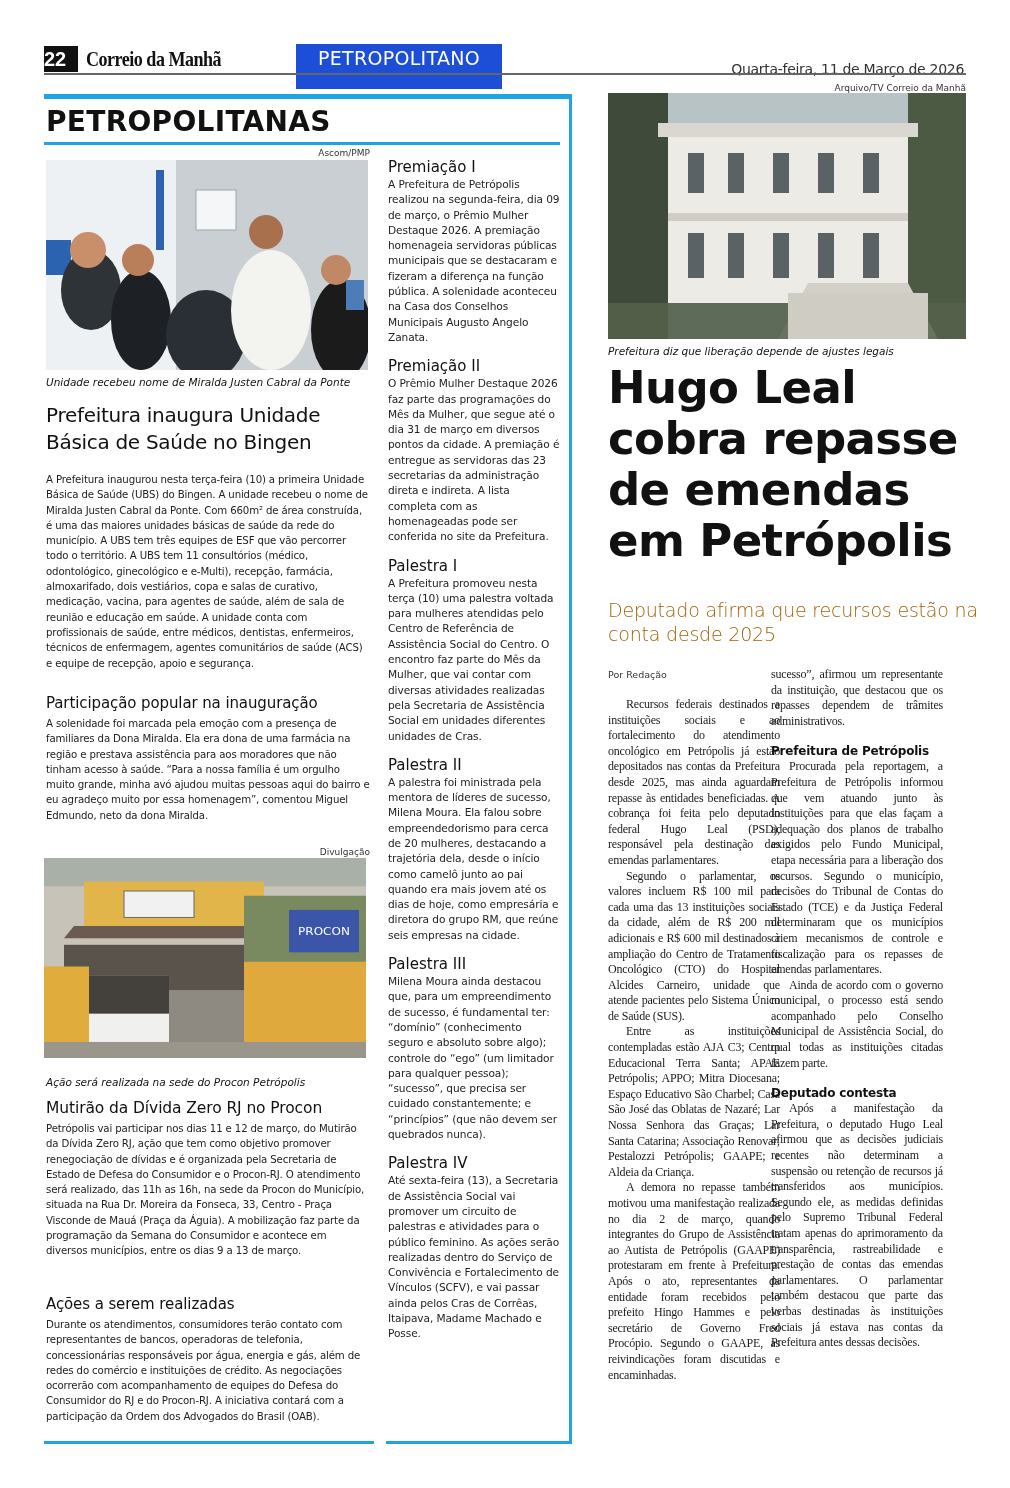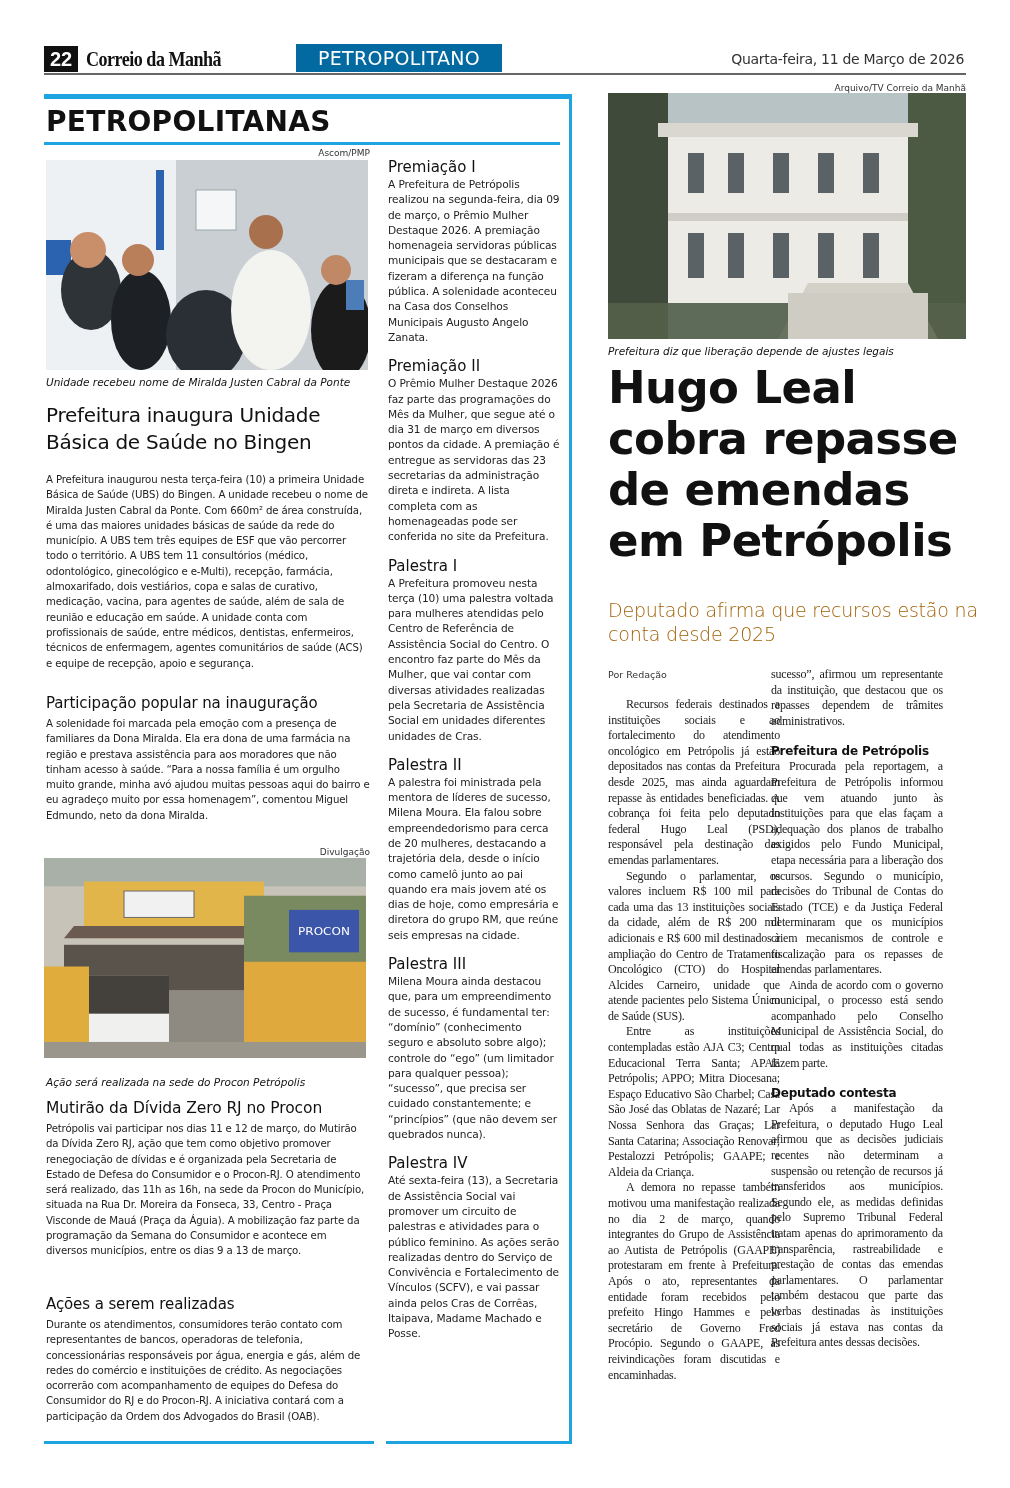--- a/index.html
+++ b/index.html
@@ -1,24 +1,24 @@
 <!DOCTYPE html>
 <html><head>
 <meta charset="utf-8">
 <style>
   *{box-sizing:border-box;margin:0;padding:0}
   html,body{width:1010px;height:1488px;background:#fff;overflow:hidden}
   body{position:relative;font-family:"DejaVu Sans",sans-serif;color:#1a1a1a}
   .abs{position:absolute}
 
   
-  .page-num{left:44px;top:46px;width:34px;height:26px;background:#111;color:#fff;font:bold 20px/26px "Liberation Sans",sans-serif;text-align:center}
+  .page-num{left:44px;top:46px;width:34px;height:26px;background:#111;color:#fff;font:bold 20px/26px "Liberation Sans",sans-serif;text-align:left}
   .paper-name{left:86px;top:44px;font:bold 22px/30px "Liberation Serif",serif;letter-spacing:-0.6px;transform:scaleX(.82);transform-origin:left center;color:#111}
-  .section-tag{left:296px;top:44px;width:206px;height:28px;background:#0369a1;color:#fff;font:19px/28px "DejaVu Sans",sans-serif;text-align:center;letter-spacing:.3px}
-  .header-date{right:46px;top:50px;font:14px/18px "DejaVu Sans",sans-serif;color:#333;letter-spacing:-.3px}
+  .section-tag{left:296px;top:44px;width:206px;height:45px;background:#1d4ed8;color:#fff;font:19px/28px "DejaVu Sans",sans-serif;text-align:center;letter-spacing:.3px}
+  .header-date{right:46px;top:60px;font:14px/18px "DejaVu Sans",sans-serif;color:#333;letter-spacing:-.3px}
   .header-rule{left:44px;top:73px;width:922px;height:2px;background:#666}
 
   
   .box{left:44px;top:94px;width:528px;height:1350px;border-top:5px solid #1ea4e0;border-right:3px solid #1ea4e0}
   .box-title{left:46px;top:104px;font:bold 28px/36px "DejaVu Sans",sans-serif;letter-spacing:.3px;color:#111}
   .box-title-rule{left:44px;top:142px;width:516px;height:3px;background:#1ea4e0}
   .bottom-rule{height:3px;background:#1ea4e0}
 
   .credit{font:9px/12px "DejaVu Sans",sans-serif;color:#333}
   .caption{font:italic 10.5px/14px "DejaVu Sans",sans-serif;color:#111;white-space:nowrap}

